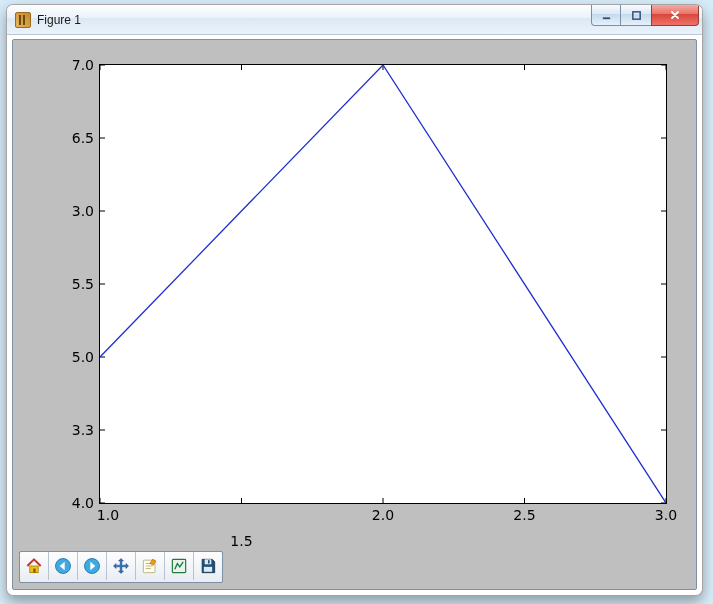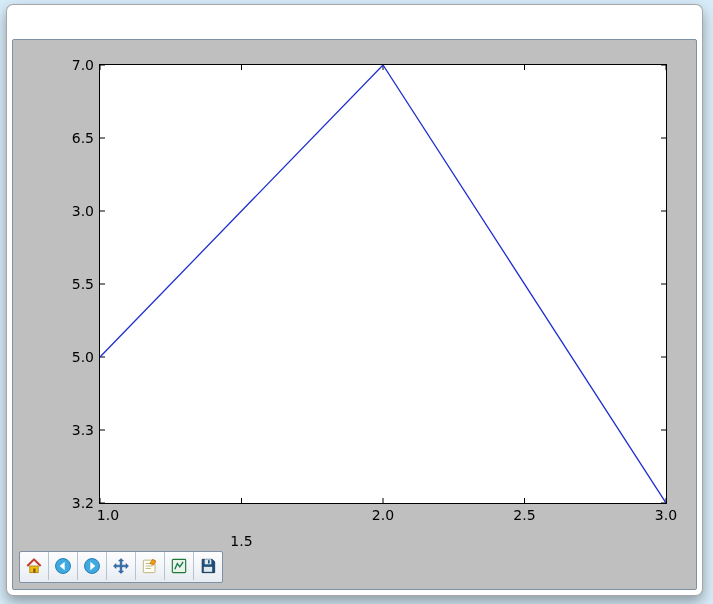--- a/index.html
+++ b/index.html
@@ -121,20 +121,41 @@
   }
   .tool-btn:last-child { border-right:none; }
   .tool-btn svg { width:20px; height:20px; }
 </style>
 </head>
 <body>
 
 <div class="shadow-wrap">
   <div class="window">
 
+    <div class="titlebar">
+      <div class="app-icon"></div>
+      <div class="title-text">Figure 1</div>
+      <div class="win-controls">
+        <div class="win-btn">
+          <svg viewBox="0 0 12 12" width="11" height="11">
+            <rect x="2" y="8" width="8" height="2" fill="#30517a"></rect>
+          </svg>
+        </div>
+        <div class="win-btn">
+          <svg viewBox="0 0 12 12" width="11" height="11">
+            <rect x="2" y="2" width="8" height="8" fill="none" stroke="#30517a" stroke-width="1.6"></rect>
+          </svg>
+        </div>
+        <div class="win-btn close">
+          <svg viewBox="0 0 12 12" width="12" height="12">
+            <path d="M3 3 L9 9 M9 3 L3 9" stroke="#fff" stroke-width="1.8" stroke-linecap="round"></path>
+          </svg>
+        </div>
+      </div>
+    </div>
 
     <div class="client">
       <div class="plot-area" id="plot-area">
         <svg class="plot-svg" id="plot-svg" preserveAspectRatio="none" viewBox="0 0 566 438">
             <line x1="0" y1="438" x2="0" y2="433" stroke="#000" stroke-width="1"></line>
             <line x1="0" y1="0" x2="0" y2="5" stroke="#000" stroke-width="1"></line>
             <line x1="141.5" y1="438" x2="141.5" y2="433" stroke="#000" stroke-width="1"></line>
             <line x1="141.5" y1="0" x2="141.5" y2="5" stroke="#000" stroke-width="1"></line>
             <line x1="283" y1="438" x2="283" y2="433" stroke="#000" stroke-width="1"></line>
             <line x1="283" y1="0" x2="283" y2="5" stroke="#000" stroke-width="1"></line>
@@ -156,21 +177,21 @@
             <line x1="566" y1="73" x2="561" y2="73" stroke="#000" stroke-width="1"></line>
             <line x1="0" y1="0" x2="5" y2="0" stroke="#000" stroke-width="1"></line>
             <line x1="566" y1="0" x2="561" y2="0" stroke="#000" stroke-width="1"></line>
             <polyline points="0,292 283,0 566,438" fill="none" stroke="#2030d0" stroke-width="1.3"></polyline>
           </svg>
       <div class="tick-x" style="left: 0px; margin-left: 8px;">1.0</div>
           <div class="tick-x" style="left: 141.5px; margin-top: 26px;">1.5</div>
           <div class="tick-x" style="left: 283px;">2.0</div>
           <div class="tick-x" style="left: 424.5px;">2.5</div>
           <div class="tick-x" style="left: 566px; text-align: right;">3.0</div>
-          <div class="tick-y" style="top: 438px;">3.2</div>
+          <div class="tick-y" style="top: 438px;">4.0</div>
           <div class="tick-y" style="top: 365px;">3.3</div>
           <div class="tick-y" style="top: 292px;">5.0</div>
           <div class="tick-y" style="top: 219px;">5.5</div>
           <div class="tick-y" style="top: 146px;">3.0</div>
           <div class="tick-y" style="top: 73px;">6.5</div>
           <div class="tick-y" style="top: 0px;">7.0</div>
         </div>
 
       <div class="toolbar">
         <div class="tool-btn">

